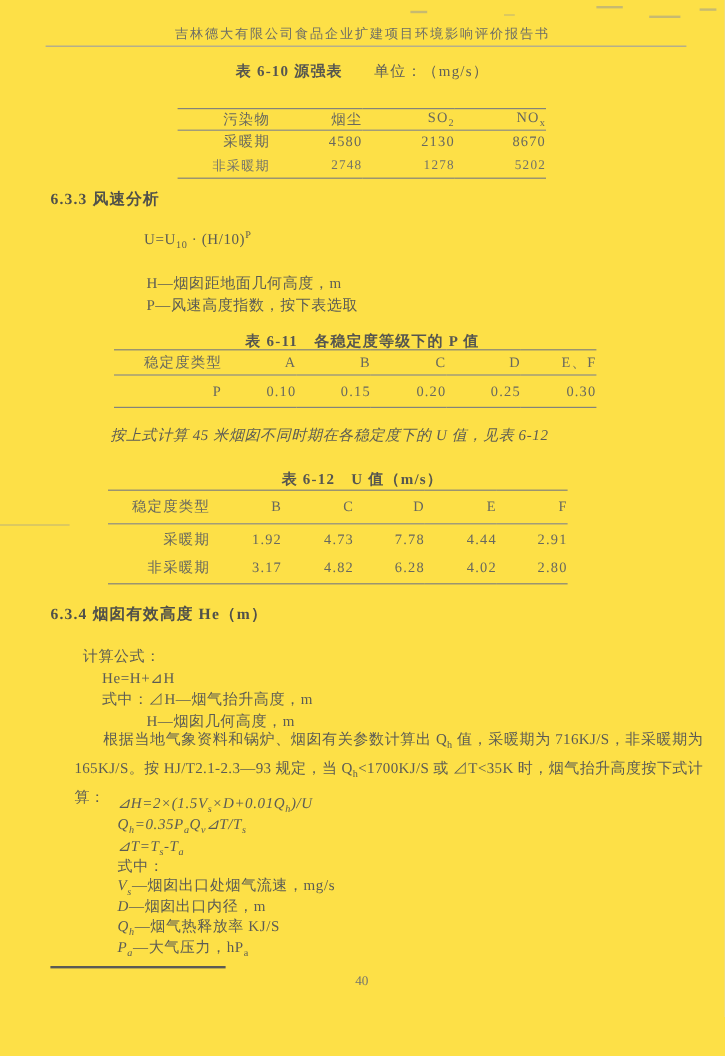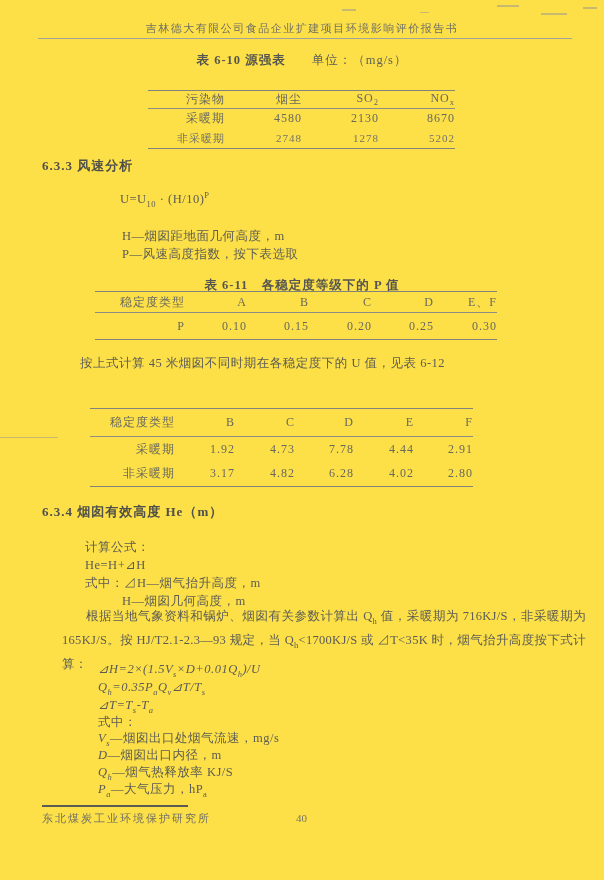--- a/index.html
+++ b/index.html
@@ -148,22 +148,25 @@
         <td>P</td>
         <td>0.10</td>
         <td>0.15</td>
         <td>0.20</td>
         <td>0.25</td>
         <td>0.30</td>
       </tr>
     </tbody>
   </table>
 
-  <div class="abs line" style="top:355px;left:80px;">按上式计算 45 米烟囱不同时期在各稳定度下的 U 值，见表 6-12</div>
-
+  <div class="abs line" style="top:355px;left:92px;font-style:italic;">按上式计算 45 米烟囱不同时期在各稳定度下的 U 值，见表 6-12</div>
+
+  <div class="abs cap-row" style="top:390px;">
+    <span class="caption">表 6-12　U 值（m/s）</span>
+  </div>
 
   <table class="tbl t612 abs" style="top:408px;left:90px;">
     <colgroup>
         <col style="width:85px">
         <col style="width:60px">
         <col style="width:60px">
         <col style="width:59px">
         <col style="width:60px">
         <col style="width:59px">
       </colgroup>
@@ -191,33 +194,32 @@
         <td>3.17</td>
         <td>4.82</td>
         <td>6.28</td>
         <td>4.02</td>
         <td>2.80</td>
       </tr>
     </tbody>
   </table>
 
   <div class="abs sec-head" style="top:503px;left:42px;">6.3.4 烟囱有效高度 He（m）</div>
-  <div class="abs line" style="top:539px;left:85px;">计算公式：</div>
+  <div class="abs line" style="top:539px;left:69px;">计算公式：</div>
   <div class="abs line" style="top:557px;left:85px;">He=H+⊿H</div>
   <div class="abs line" style="top:575px;left:85px;">式中：⊿H—烟气抬升高度，m</div>
   <div class="abs line" style="top:593px;left:122px;">H—烟囱几何高度，m</div>
 
   <div class="abs para" style="top:607px;left:62px;width:524px;"><span>根据当地气象资料和锅炉、烟囱有关参数计算出 Q</span><sub>h</sub><span> 值，采暖期为 716KJ/S，非采暖期为 165KJ/S。按 HJ/T2.1-2.3—93 规定，当 Q</span><sub>h</sub><span>&lt;1700KJ/S 或 ⊿T&lt;35K 时，烟气抬升高度按下式计算：</span></div>
 
   <div class="abs line" style="top:661px;left:98px;"><span class="it">⊿H=2×(1.5V</span><sub class="it">s</sub><span class="it">×D+0.01Q</span><sub class="it">h</sub><span class="it">)/U</span></div>
   <div class="abs line" style="top:679px;left:98px;"><span class="it">Q</span><sub class="it">h</sub><span class="it">=0.35P</span><sub class="it">a</sub><span class="it">Q</span><sub class="it">v</sub><span class="it">⊿T/T</span><sub class="it">s</sub></div>
   <div class="abs line" style="top:697px;left:98px;"><span class="it">⊿T=T</span><sub class="it">s</sub><span class="it">-T</span><sub class="it">a</sub></div>
   <div class="abs line" style="top:714px;left:98px;">式中：</div>
   <div class="abs line" style="top:730px;left:98px;"><span class="it">V</span><sub class="it">s</sub><span>—烟囱出口处烟气流速，mg/s</span></div>
   <div class="abs line" style="top:747px;left:98px;"><span class="it">D</span><span>—烟囱出口内径，m</span></div>
   <div class="abs line" style="top:764px;left:98px;"><span class="it">Q</span><sub class="it">h</sub><span>—烟气热释放率 KJ/S</span></div>
   <div class="abs line" style="top:781px;left:98px;"><span class="it">P</span><sub class="it">a</sub><span>—大气压力，hP</span><sub>a</sub></div>
 
   <div class="abs footer-rule"></div>
-  <div class="abs footer-org">东北煤炭工业环境保护研究所</div>
   <div class="abs page-num">40</div>
 
 </div>
 
 </body></html>

